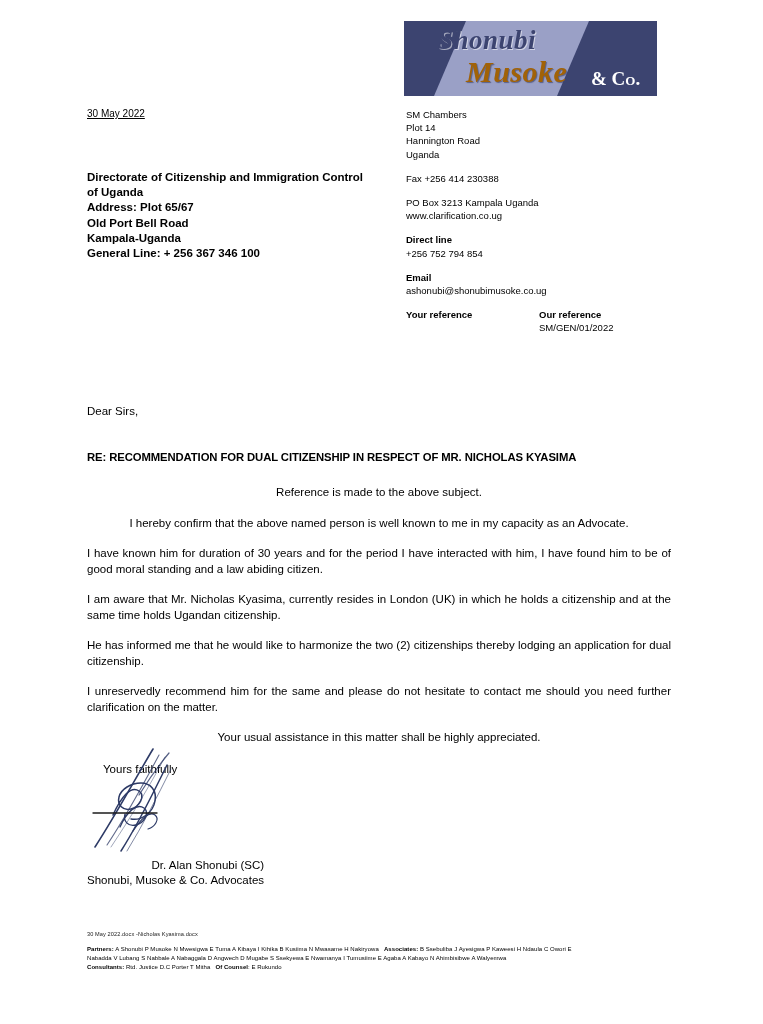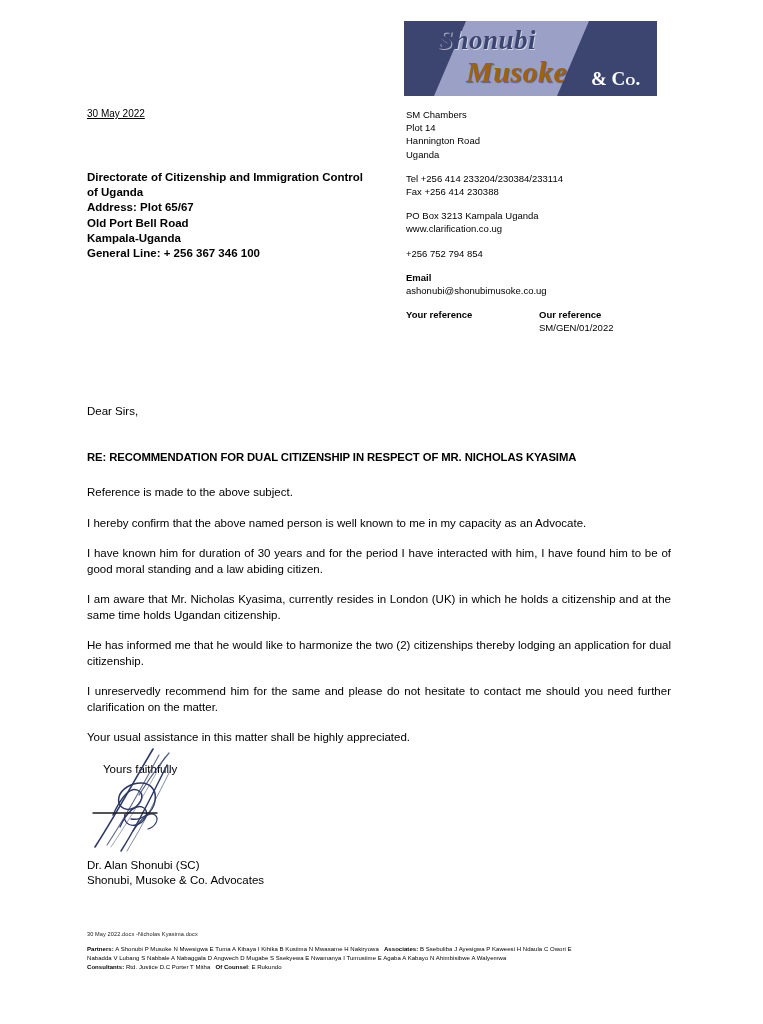--- a/index.html
+++ b/index.html
@@ -130,38 +130,39 @@
   .subject {
     margin: 0 0 20px 0;
     font-weight: 700;
     font-size: 11.3px;
     letter-spacing: -0.1px;
   }
   .para {
     margin: 0 0 15px 0;
     text-align: justify;
   }
-  .para.nojust { text-align: left; }
+  .para.nojust { text-align: center; }
   .closing { margin: 16px; }
 
   
   .sig-area {
     position: absolute;
     left: 87px;
     top: 735px;
     width: 300px;
     height: 170px;
   }
   .sig-svg { position: absolute; left: 0; top: 0; }
   .sig-name {
     position: absolute;
     left: 0;
     top: 123px;
     font-size: 11.5px;
     line-height: 15.2px;
+    text-align: right;
   }
 
   
   .footer {
     position: absolute;
     left: 87px;
     top: 930px;
     width: 595px;
   }
   .footer-file {
@@ -209,28 +210,28 @@
   </div>
 
   <div class="contact">
     <div class="grp">
       <div>SM Chambers</div>
       <div>Plot 14</div>
       <div>Hannington Road</div>
       <div>Uganda</div>
     </div>
     <div class="grp">
-      <div>Tel  +256 414 233204/230384/233114</div>
       <div>Fax +256 414 230388</div>
     </div>
     <div class="grp">
       <div>PO Box 3213 Kampala Uganda</div>
       <div>www.clarification.co.ug</div>
     </div>
     <div class="grp">
+      <div class="lbl">Direct line</div>
       <div>+256 752 794 854</div>
     </div>
     <div class="grp">
       <div class="lbl">Email</div>
       <div>ashonubi@shonubimusoke.co.ug</div>
     </div>
     <div class="grp">
       <div class="ref-row">
         <div class="ref-col-a lbl">Your reference</div>
         <div class="ref-col-b lbl">Our reference</div>

